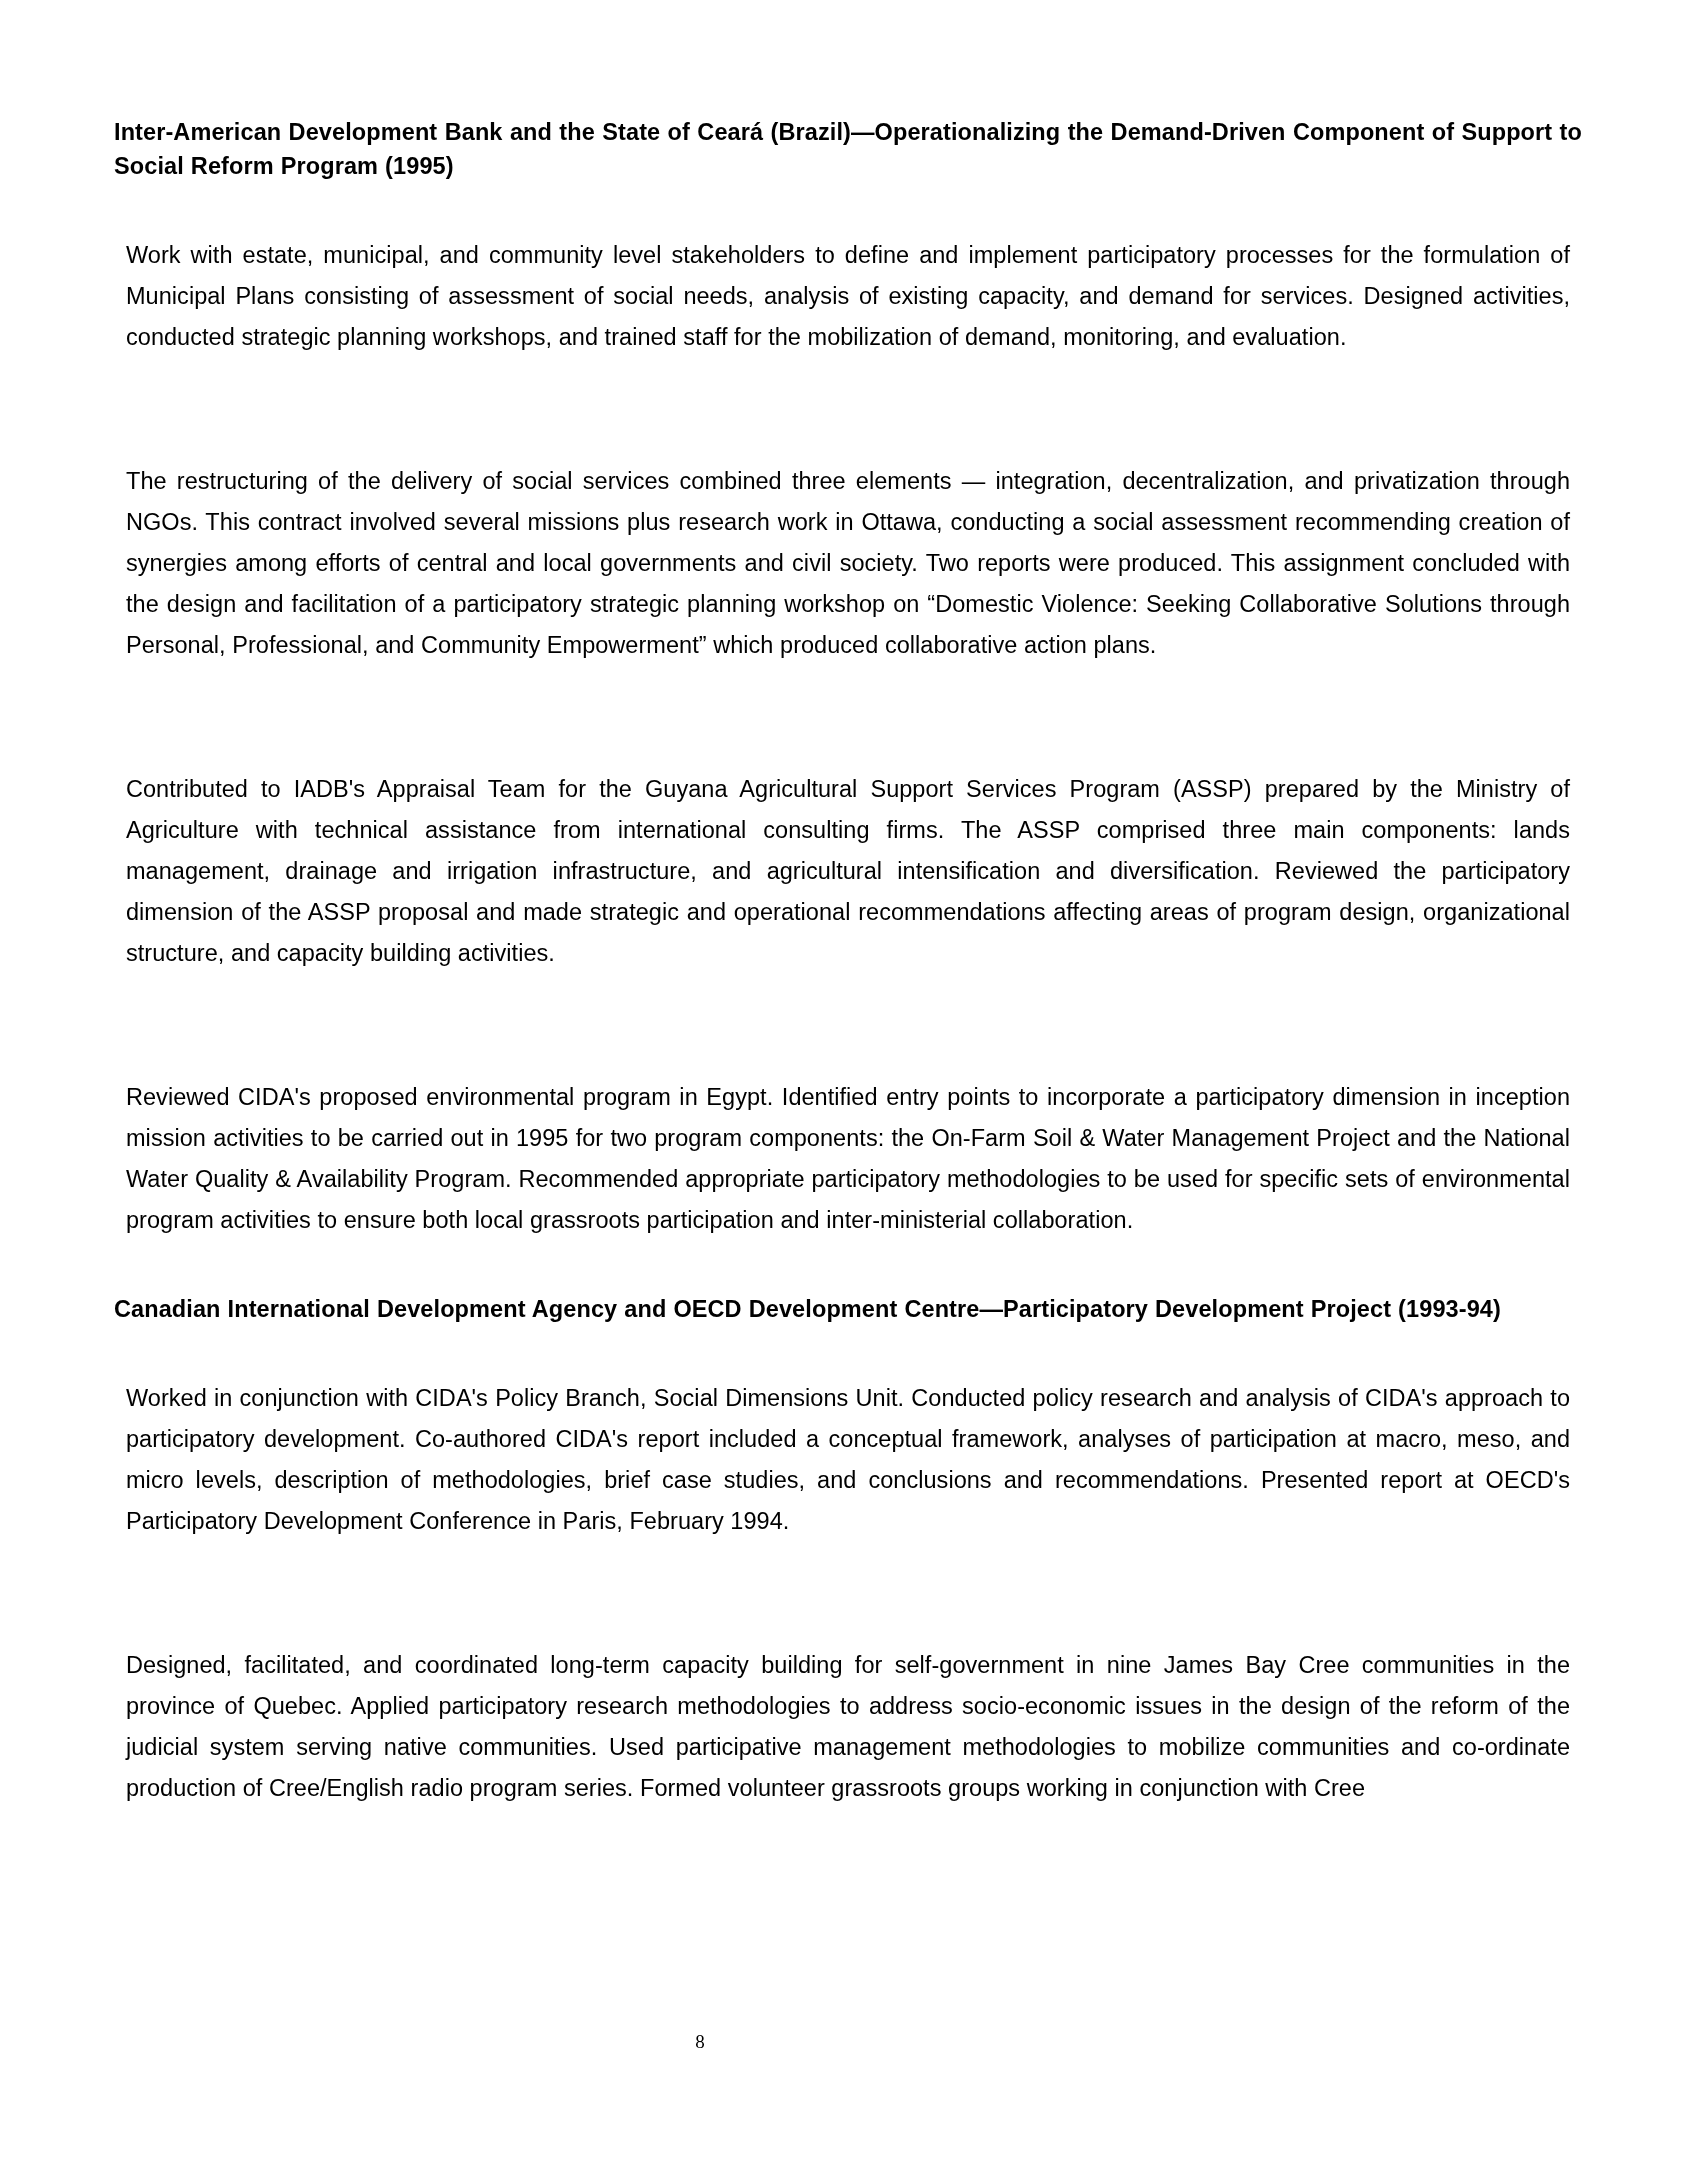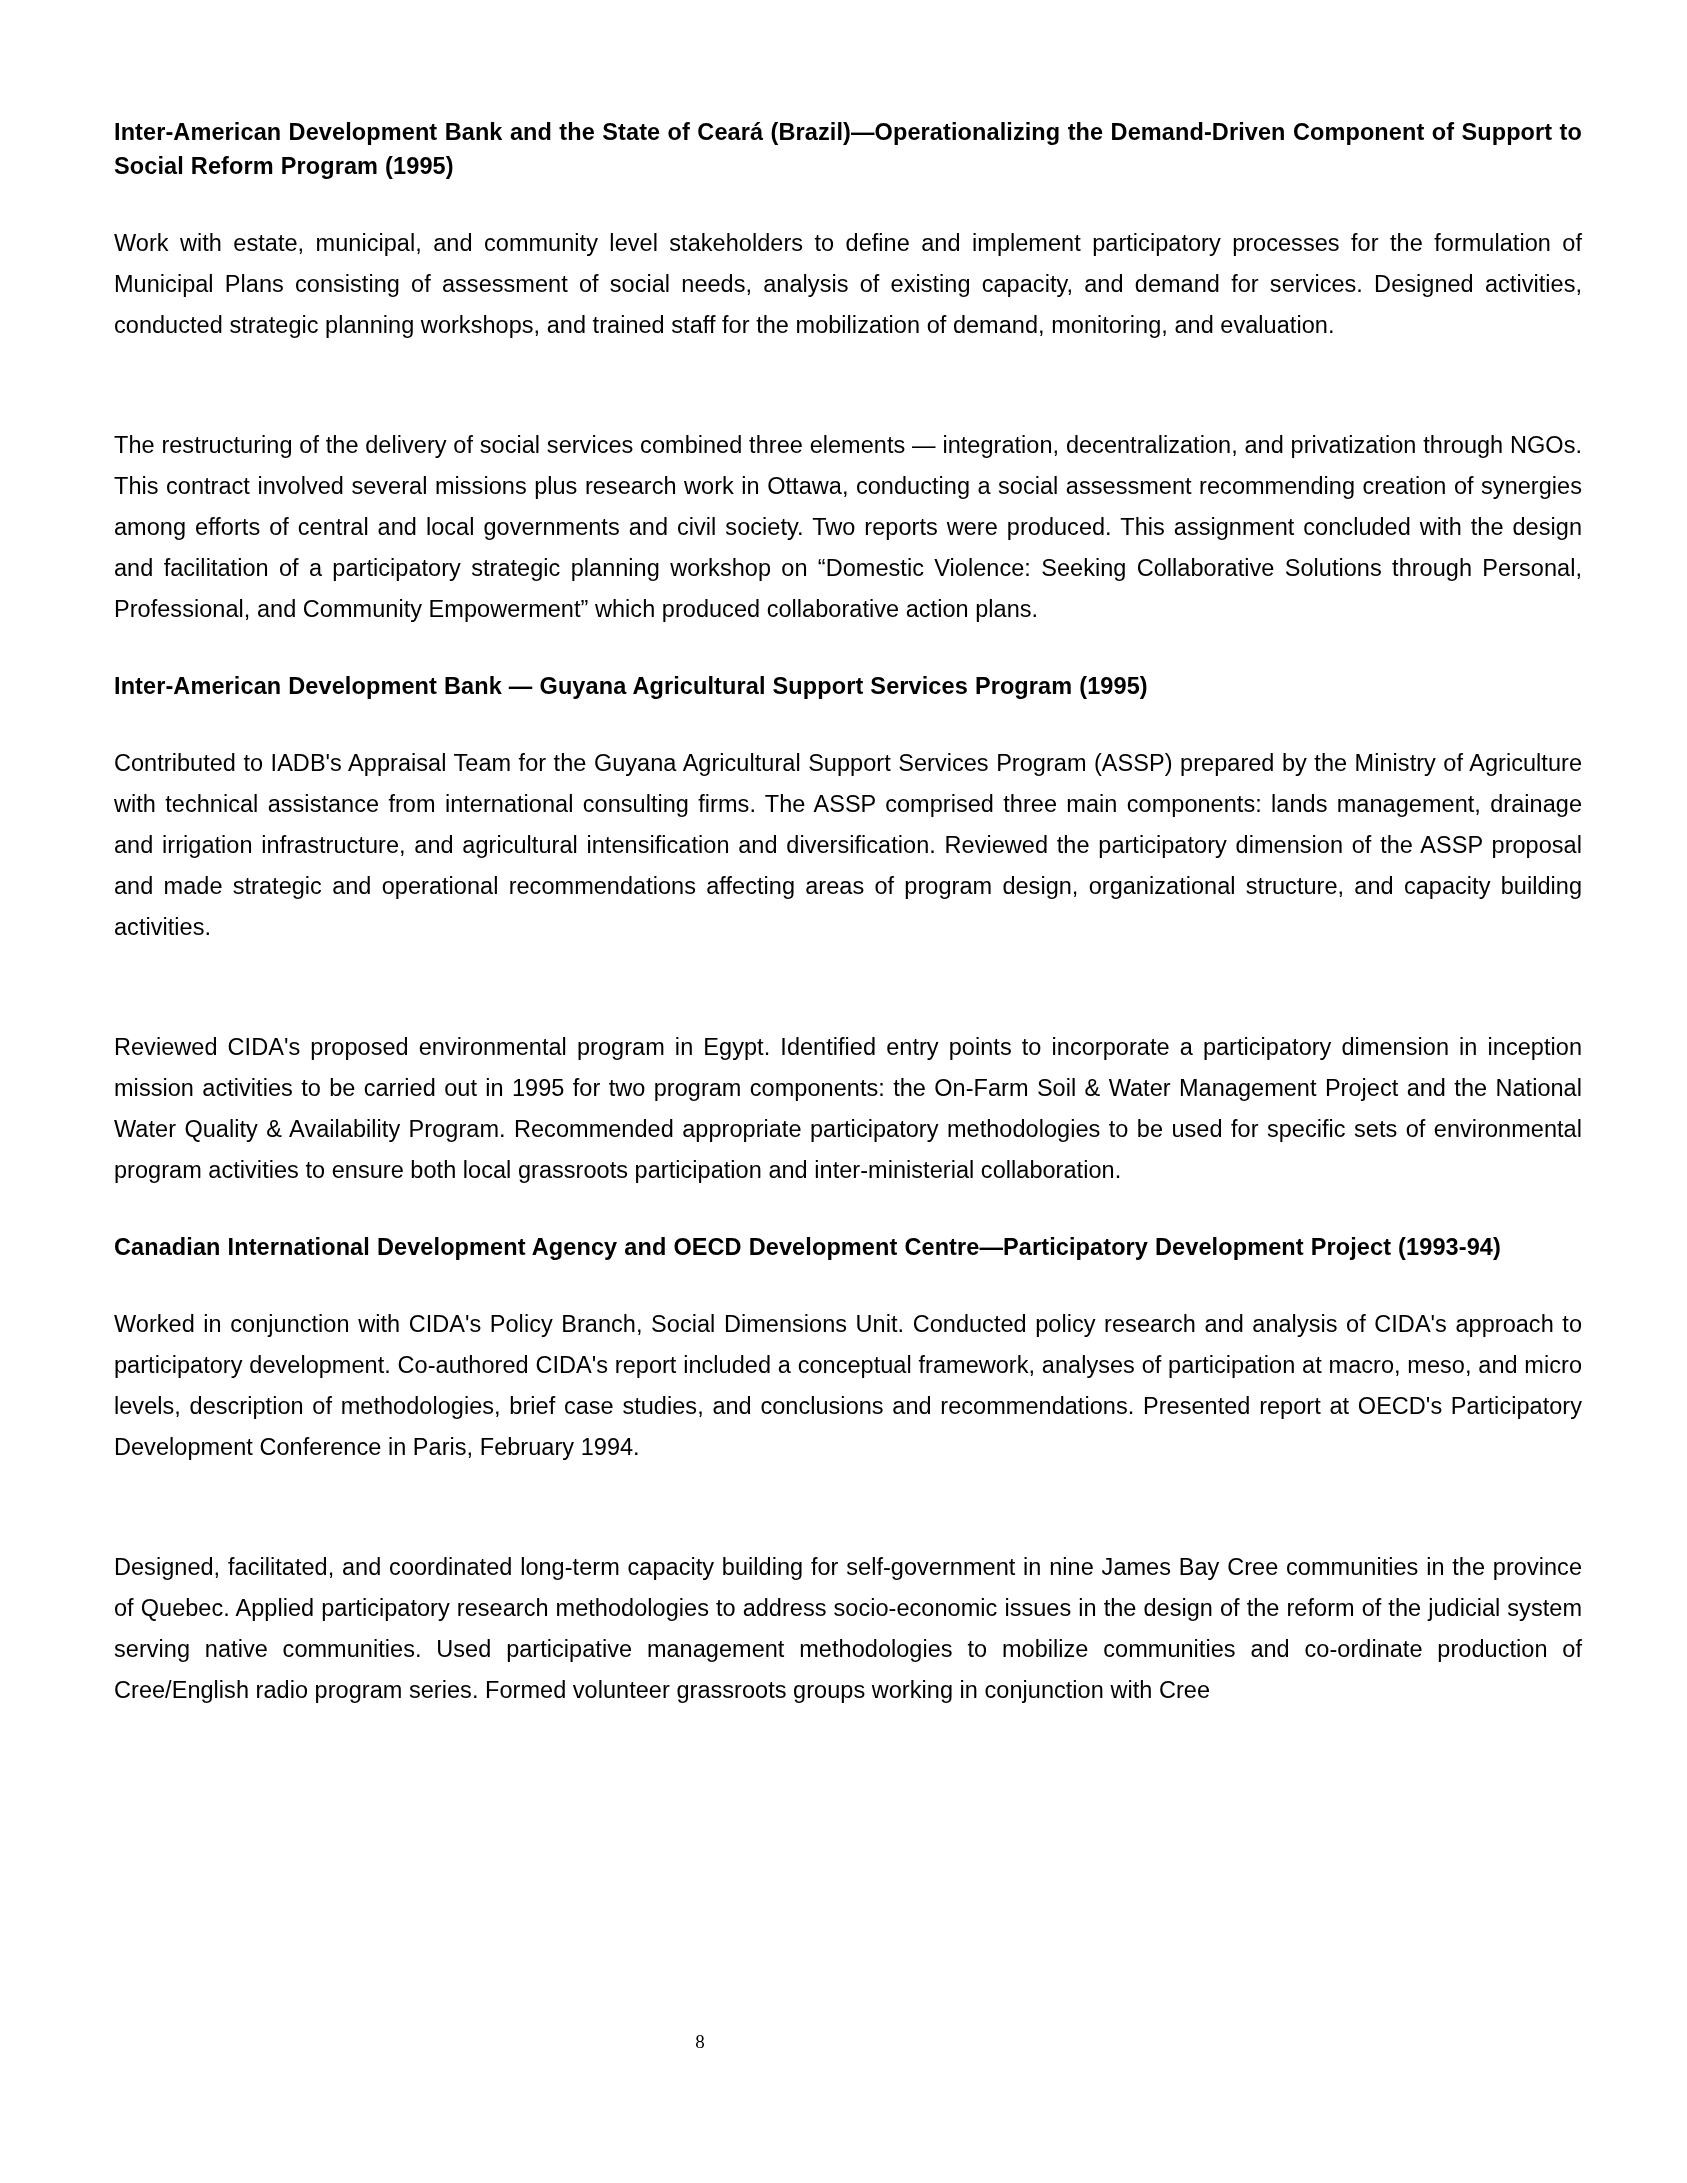--- a/index.html
+++ b/index.html
@@ -38,21 +38,21 @@
     letter-spacing: 0.1px;
     margin: 0;
     word-spacing: 0.4px;
   }
   .section-body {
     font-size: 23.5px;
     font-weight: normal;
     line-height: 41px;
     text-align: justify;
     text-align-last: left;
-    margin: 0;
+    margin: 12px;
     letter-spacing: 0.04px;
   }
   .gap-head-to-body {
     height: 40px;
   }
   .gap-section {
     height: 39px;
   }
   .page-number {
     position: absolute;
@@ -81,21 +81,20 @@
     <div class="gap-section"></div>
 
     <div class="section">
       <div class="gap-head-to-body"></div>
       <p class="section-body">The restructuring of the delivery of social services combined three elements — integration, decentralization, and privatization through NGOs.  This contract involved several missions plus research work in Ottawa, conducting a social assessment recommending creation of synergies among efforts of central and local governments and civil society.  Two reports were produced.  This assignment concluded with the design and facilitation of a participatory strategic planning workshop on “Domestic Violence: Seeking Collaborative Solutions through Personal, Professional, and Community Empowerment” which produced collaborative action plans.</p>
     </div>
 
     <div class="gap-section"></div>
 
     <div class="section">
-      <h2 class="section-heading">Inter-American Development Bank — Guyana Agricultural Support Services Program (1995)</h2>
       <div class="gap-head-to-body"></div>
       <p class="section-body">Contributed to IADB's Appraisal Team for the Guyana Agricultural Support Services Program (ASSP) prepared by the Ministry of Agriculture with technical assistance from international consulting firms.  The ASSP comprised three main components: lands management, drainage and irrigation infrastructure, and agricultural intensification and diversification.  Reviewed the participatory dimension of the ASSP proposal and made strategic and operational recommendations affecting areas of program design, organizational structure, and capacity building activities.</p>
     </div>
 
     <div class="gap-section"></div>
 
     <div class="section">
       <div class="gap-head-to-body"></div>
       <p class="section-body">Reviewed CIDA's proposed environmental program in Egypt.  Identified entry points to incorporate a participatory dimension in inception mission activities to be carried out in 1995 for two program components: the On-Farm Soil &amp; Water Management Project and the National Water Quality &amp; Availability Program.  Recommended appropriate participatory methodologies to be used for specific sets of environmental program activities to ensure both local grassroots participation and inter-ministerial collaboration.</p>
     </div>

